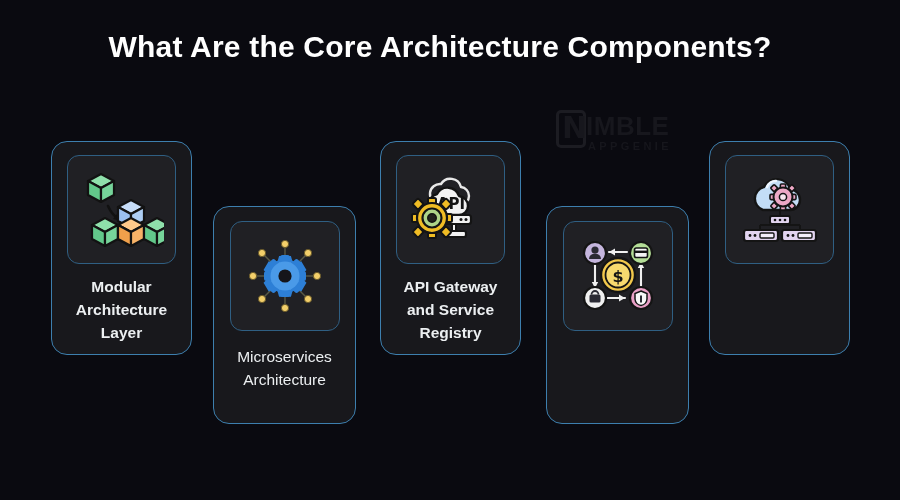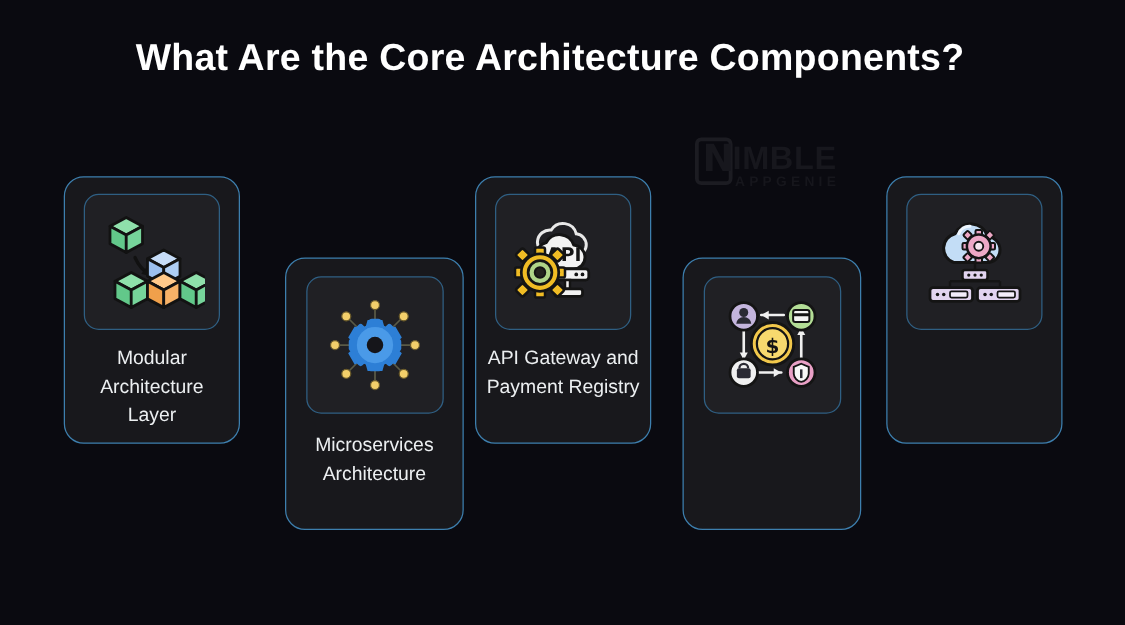--- a/index.html
+++ b/index.html
@@ -112,29 +112,29 @@
     color: #eceff1;
     font-size: 15.5px;
     line-height: 23px;
     text-align: center;
     font-weight: normal;
   }
 
   
   .card.tall   { width: 141px; height: 214px; top: 141px; }
   .card.tall .icon-box { width: 109px; height: 109px; margin-top: 13px; }
-  .card.tall .card-label { margin-top: 11px; width: 123px; }
+  .card.tall .card-label { margin-top: 11px; width: 123px; font-weight: bold; }
 
   
   .card.short  { width: 143px; height: 218px; top: 206px; }
   .card.short .icon-box { width: 110px; height: 110px; margin-top: 14px; }
   .card.short .card-label { margin-top: 14px; width: 128px; }
 
   #card-0 { left: 51px; }
-  #card-1 { left: 228px; }
+  #card-1 { left: 213px; }
   #card-2 { left: 380px; }
   #card-3 { left: 546px; }
   #card-4 { left: 709px; }
 
   svg { display:block; }
 </style>
 </head>
 <body>
 
 <div id="stage">
@@ -269,21 +269,21 @@
             <rect x="10" y="-18" width="8" height="8" rx="1.5" transform="rotate(45 14 -14)"></rect>
             <rect x="-18" y="10" width="8" height="8" rx="1.5" transform="rotate(45 -14 14)"></rect>
             <rect x="10" y="10" width="8" height="8" rx="1.5" transform="rotate(45 14 14)"></rect>
           </g>
           <circle cx="0" cy="0" r="15" fill="#f0bc24" stroke="#141414" stroke-width="2.2"></circle>
           <circle cx="0" cy="0" r="9.5" fill="#aed488" stroke="#141414" stroke-width="2.2"></circle>
           <circle cx="0" cy="0" r="4.2" fill="#22221e" stroke="#141414" stroke-width="1.6"></circle>
         </g>
       </svg>
     </div>
-    <div class="card-label">API Gateway and Payment Registry</div>
+    <div class="card-label">API Gateway and Service Registry</div>
   </div>
 
   <div class="card short" id="card-3">
     <div class="icon-box">
       <svg width="78" height="72" viewBox="0 0 78 72">
 
         <g stroke="#f0f0f0" stroke-width="2.1" fill="none" stroke-linecap="round">
           <path d="M30,12 L48,12"></path>
           <path d="M16,22 L16,48"></path>
           <path d="M62,22 L62,48"></path>

